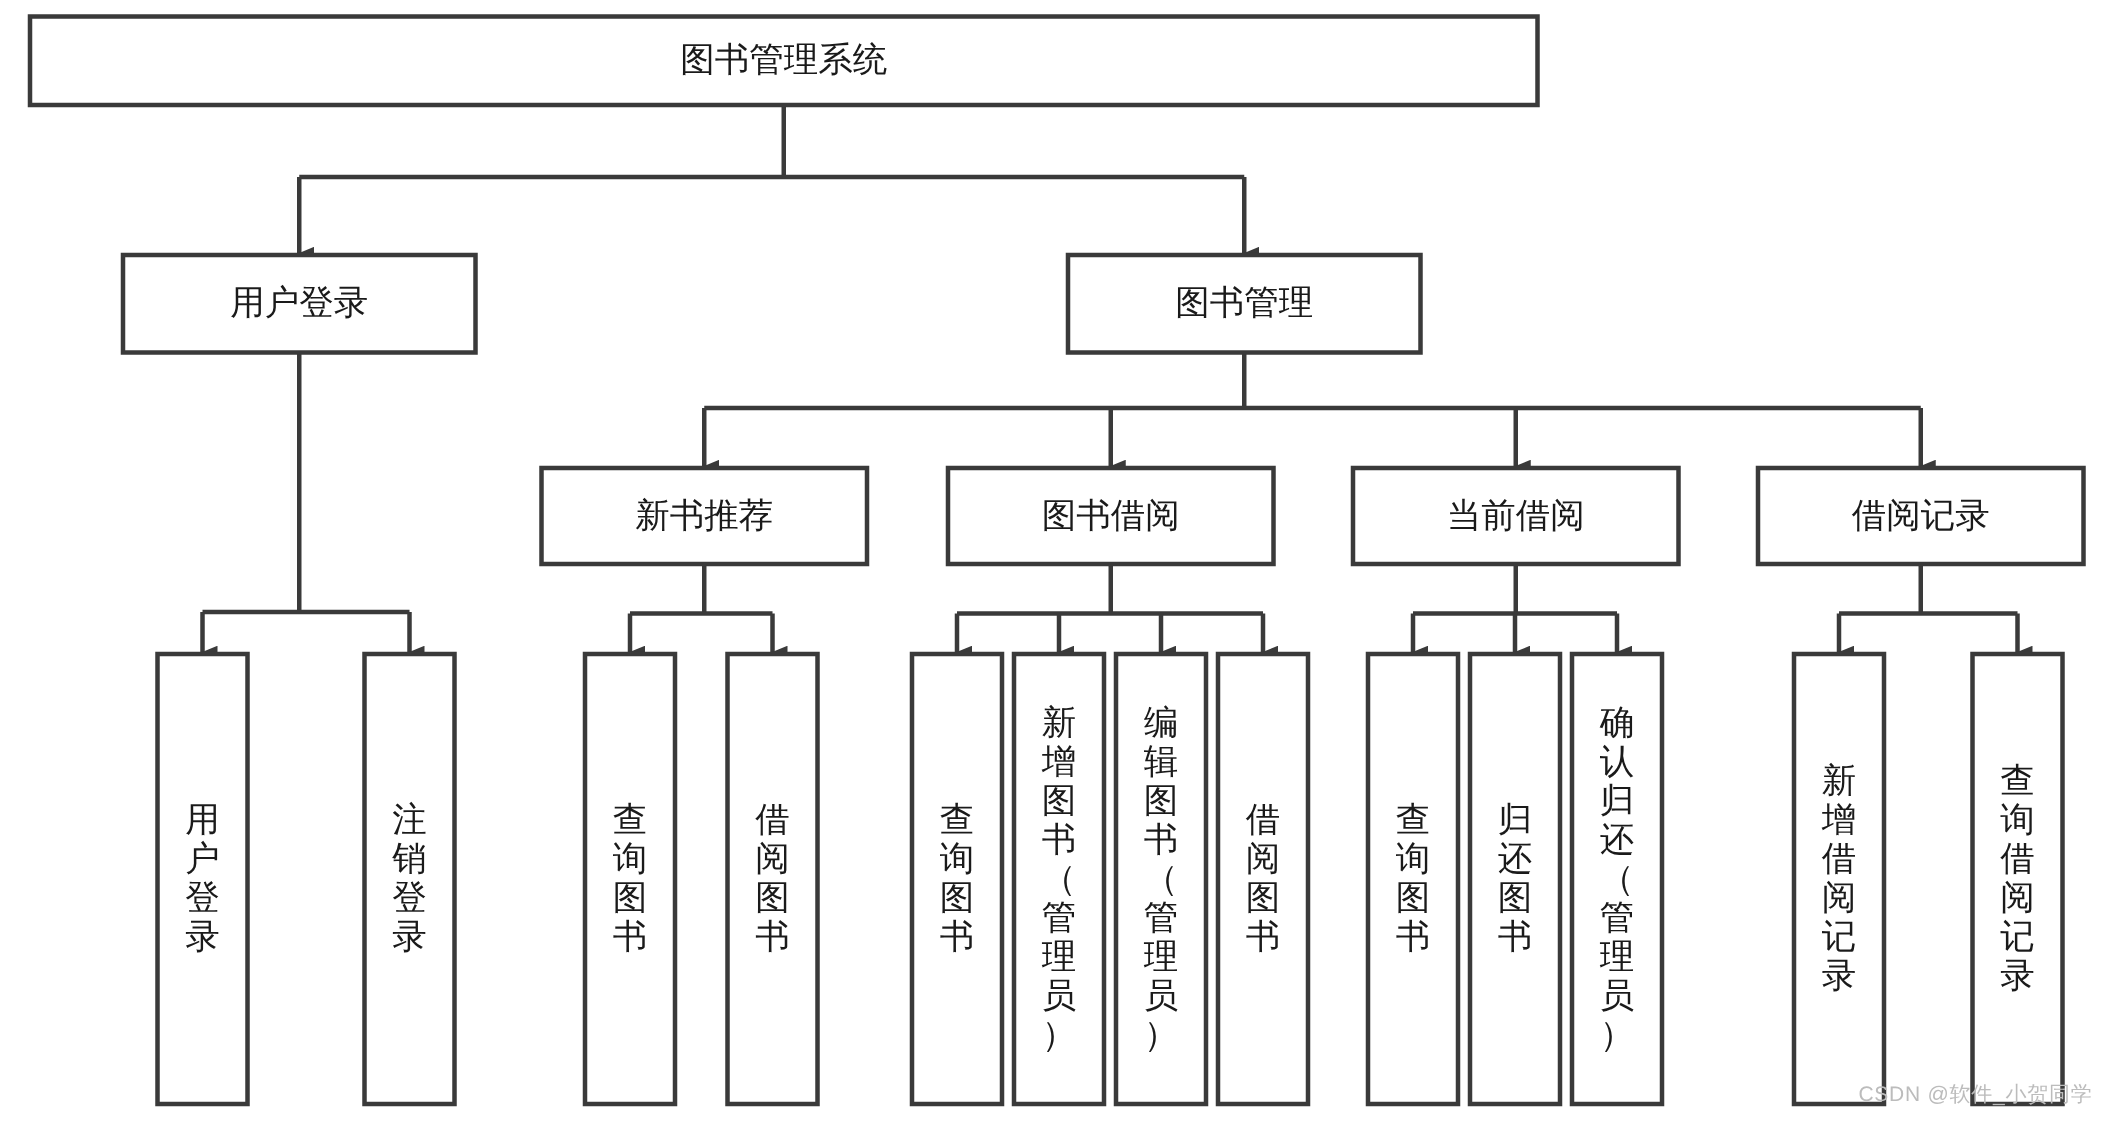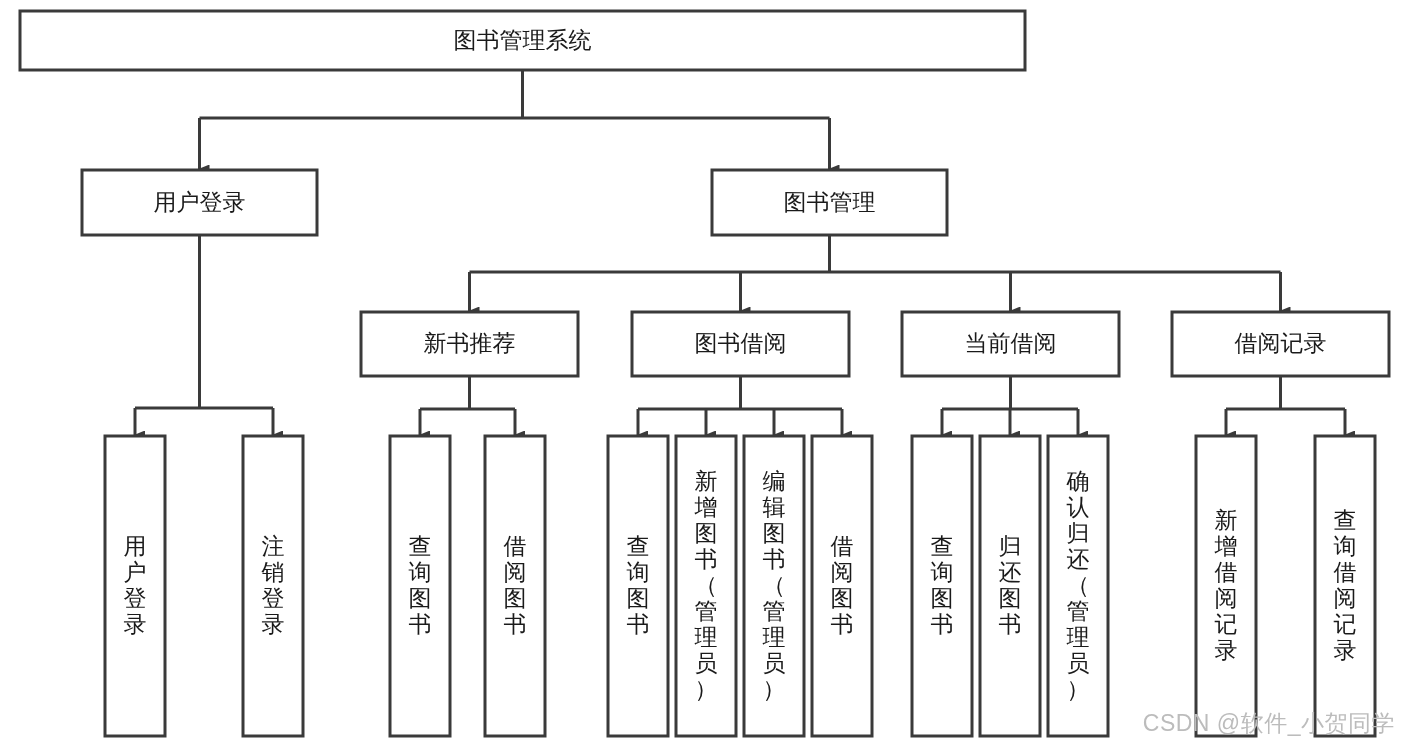--- a/index.html
+++ b/index.html
@@ -49,21 +49,21 @@
     fill: #1a1a1a;
     font-family: "Liberation Sans", "DejaVu Sans", sans-serif;
     font-size: 23px;
     text-anchor: middle;
   }
   .watermark-text {
     position: absolute;
     right: 10px;
     bottom: 8px;
     font-family: "Liberation Sans", "DejaVu Sans", sans-serif;
-    font-size: 23px;
+    font-size: 14px;
     color: #bcbcbc;
     white-space: nowrap;
     letter-spacing: 0.5px;
     margin-left: 16px;
   }
 </style>
 </head>
 <body>
 
 <div id="diagram-root">

